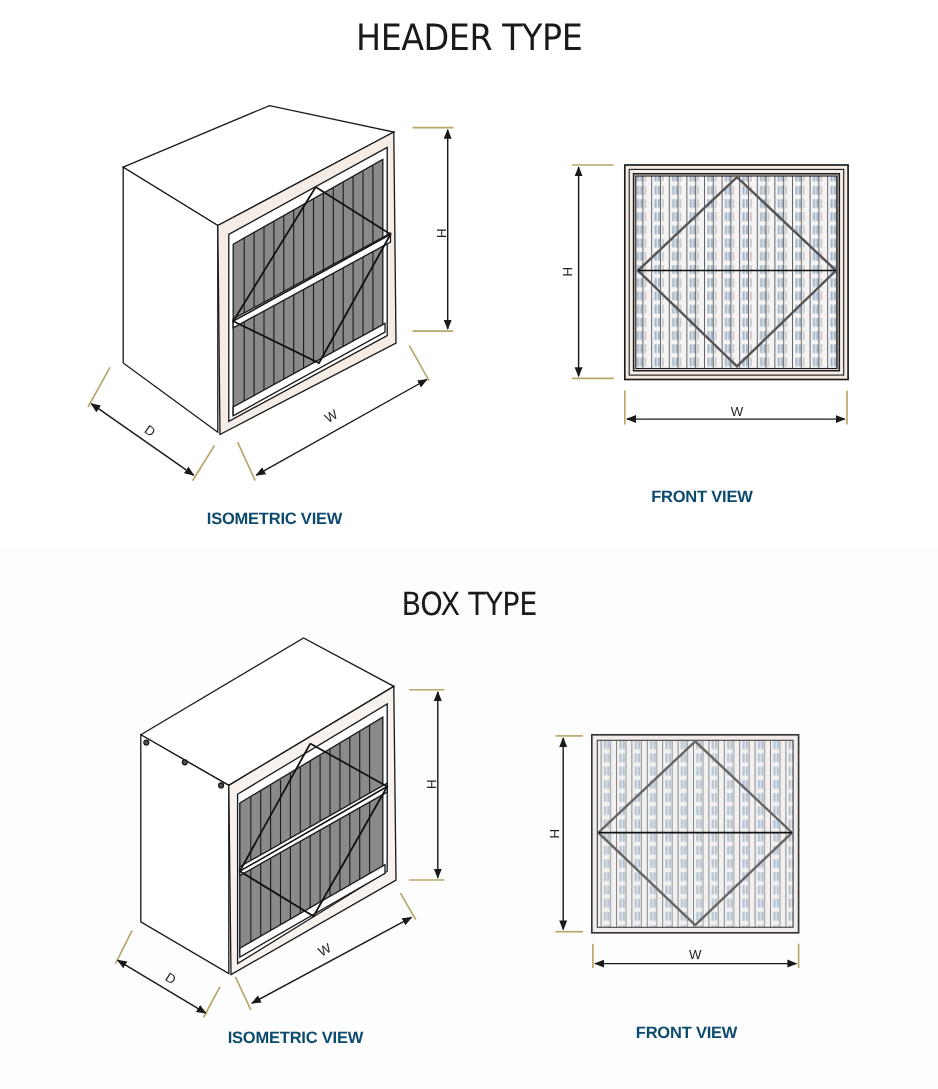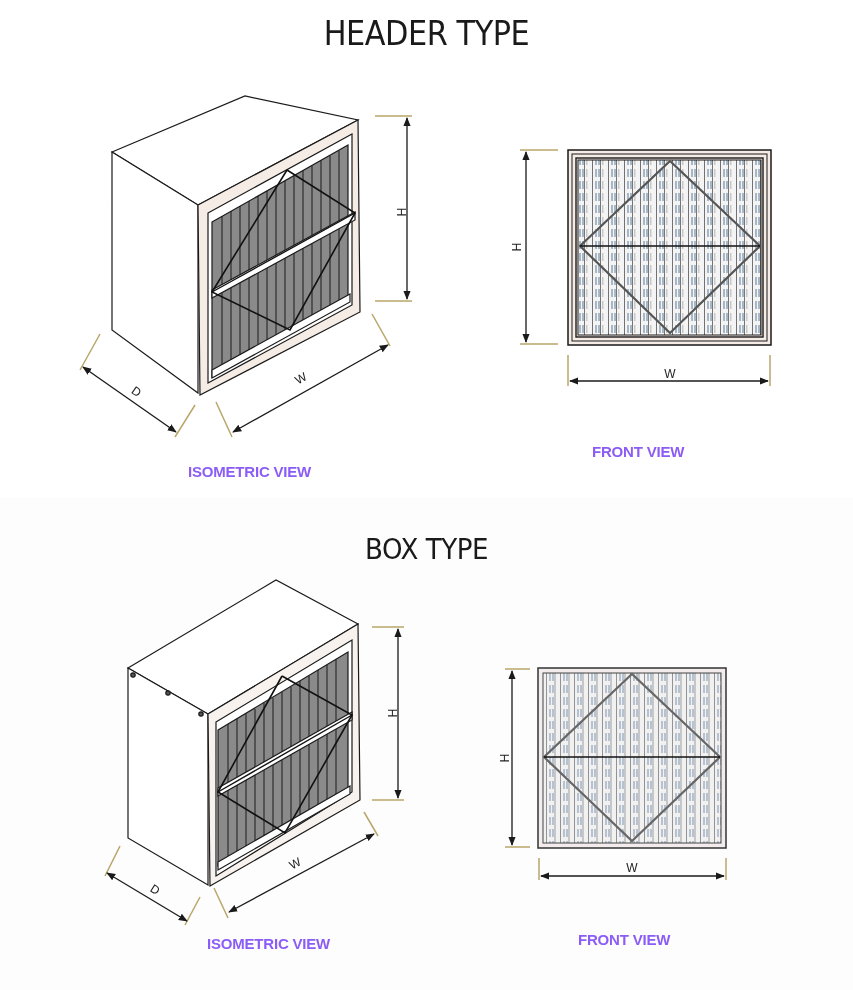--- a/index.html
+++ b/index.html
@@ -7,21 +7,21 @@
          font-family: "Liberation Sans", sans-serif; }
   .panel { position: absolute; left: 0; width: 853px; background: #ffffff; }
   #panel-header { top: 0; height: 495px; }
   #panel-box { top: 497px; height: 493px; background: #fdfdfd; }
   .section-title { position: absolute; left: 0; width: 853px; text-align: center;
                    font-family: "DejaVu Sans", sans-serif; font-weight: normal;
                    color: #1a1a1a; letter-spacing: -0.5px; }
   #header-title { top: 14px; font-size: 33px; transform: scaleX(0.92); }
   #box-title { top: 532px; font-size: 29px; transform: scaleX(0.9); }
   .view-label { position: absolute; font-family: "Liberation Sans", sans-serif;
-                font-weight: bold; font-size: 15px; color: #8b5cf6; letter-spacing: -0.2px; }
+                font-weight: bold; font-size: 15px; color: #0c4a6e; letter-spacing: -0.2px; }
   svg { position: absolute; left: 0; top: 0; }
   .dimtxt { font-family: "Liberation Sans", sans-serif; font-size: 12px; fill: #222; }
 </style>
 </head>
 <body>
 
 <div class="panel" id="panel-header"></div>
 <div class="panel" id="panel-box"></div>
 
 <div class="section-title" id="header-title">HEADER TYPE</div>

